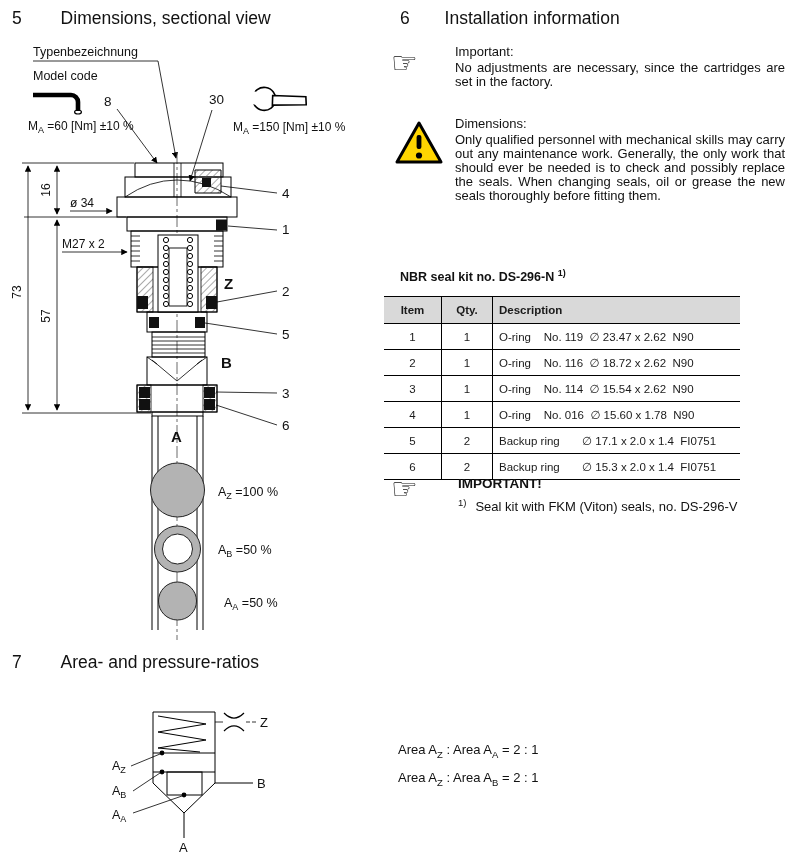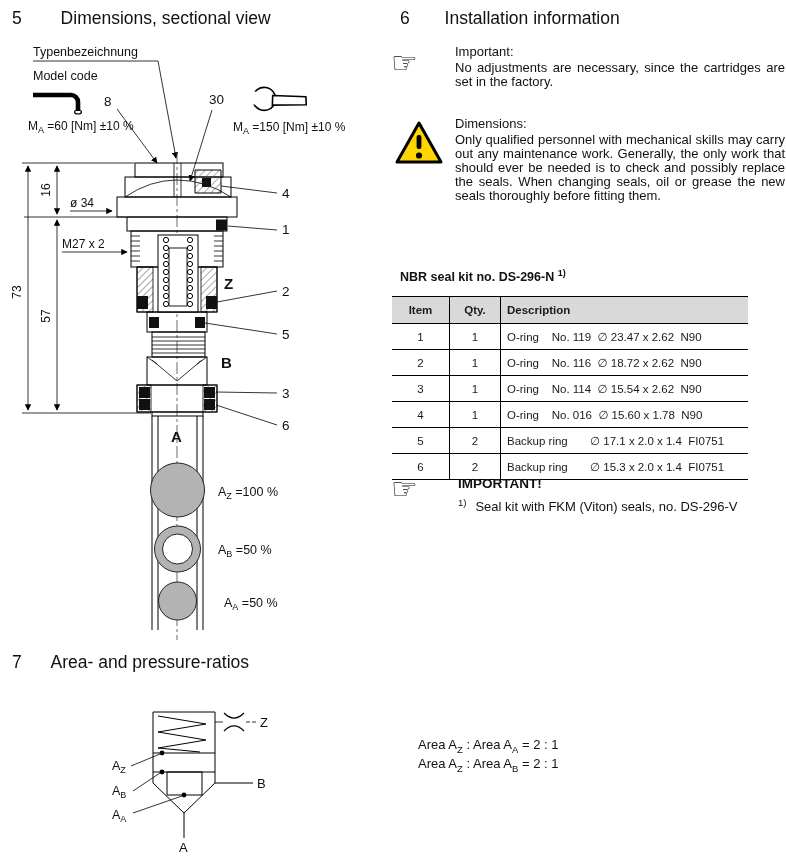--- a/index.html
+++ b/index.html
@@ -6,53 +6,53 @@
   body{width:786px;height:863px;background:#fff;font-family:"Liberation Sans",sans-serif;color:#1a1a1a;position:relative;overflow:hidden;}
   .abs{position:absolute;}
   .heading{position:absolute;font-size:17.5px;color:#111;white-space:nowrap;}
   .heading .num{display:inline-block;}
   .heading .ht{display:inline-block;}
   .note-title{position:absolute;font-size:13px;color:#111;white-space:nowrap;}
   .note-body{position:absolute;font-size:13px;line-height:14px;text-align:justify;text-align-last:left;color:#111;}
   .hand-icon{position:absolute;font-size:30px;line-height:30px;color:#111;}
   .kit-title{position:absolute;font-size:12.5px;font-weight:bold;color:#111;white-space:nowrap;}
   .kit-title sup{font-size:9px;font-weight:bold;}
-  table.kit{position:absolute;left:392px;top:296px;width:356px;border-collapse:collapse;table-layout:fixed;
+  table.kit{position:absolute;left:384px;top:296px;width:356px;border-collapse:collapse;table-layout:fixed;
     border-top:1.6px solid #000;border-bottom:1.6px solid #000;}
   table.kit th{background:#d9d9d9;font-size:11.5px;font-weight:bold;height:24px;border-bottom:1.2px solid #000;}
   table.kit td{font-size:11.5px;height:23px;border-bottom:1px solid #000;}
   table.kit tr:last-child td{border-bottom:none;}
   table.kit .c1{width:55px;text-align:center;}
   table.kit .c2{width:48px;text-align:center;border-left:1px solid #000;}
   table.kit .c3{text-align:left;padding-left:6px;border-left:1px solid #000;white-space:pre;}
   .footnote{position:absolute;font-size:13px;color:#111;white-space:nowrap;}
   .footnote sup{font-size:9.5px;}
   .footnote .ft{margin-left:9px;}
   .imp2-title{position:absolute;font-size:13.5px;font-weight:bold;color:#111;}
-  .ratio-line{font-size:13px;color:#111;line-height:14px;white-space:nowrap;margin-left:20px;}
+  .ratio-line{font-size:13px;color:#111;line-height:23px;white-space:nowrap;}
   .ratio-line sub{font-size:9.5px;}
   .ratios{position:absolute;left:398px;top:738px;}
   svg text{fill:#111;font-family:"Liberation Sans",sans-serif;}
   .dln{stroke:#000;stroke-width:1;fill:none;}
   .thin{stroke:#000;stroke-width:0.8;fill:none;}
 </style>
 </head>
 <body>
 
 <div class="heading" style="left:12px;top:8px">
   <span class="num">5</span>
   <span class="ht" style="margin-left:34px">Dimensions, sectional view</span>
 </div>
 <div class="heading" style="left:400px;top:8px">
   <span class="num">6</span>
   <span class="ht" style="margin-left:30px">Installation information</span>
 </div>
 <div class="heading" style="left:12px;top:652px">
   <span class="num">7</span>
-  <span class="ht" style="margin-left:24px">Area- and pressure-ratios</span>
+  <span class="ht" style="margin-left:34px">Area- and pressure-ratios</span>
 </div>
 
 <svg class="abs" style="left:0;top:40px" width="396" height="612" viewBox="0 40 396 612">
   <defs>
     <marker id="arr" viewBox="0 0 10 10" refX="9" refY="5" markerWidth="8" markerHeight="8" orient="auto-start-reverse">
       <path d="M0,0 L10,5 L0,10 z" fill="#000"></path>
     </marker>
     <pattern id="hatch" width="5" height="5" patternUnits="userSpaceOnUse" patternTransform="rotate(45)">
       <line x1="0" y1="0" x2="0" y2="5" stroke="#555" stroke-width="1"></line>
     </pattern>

